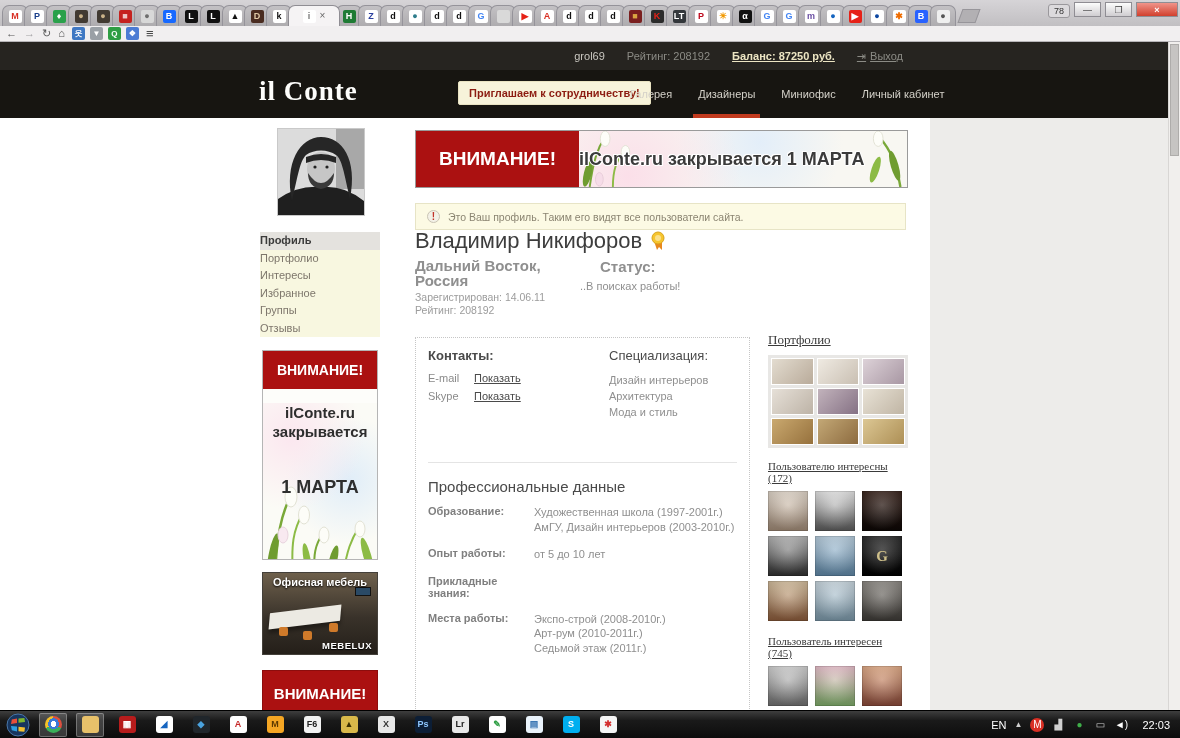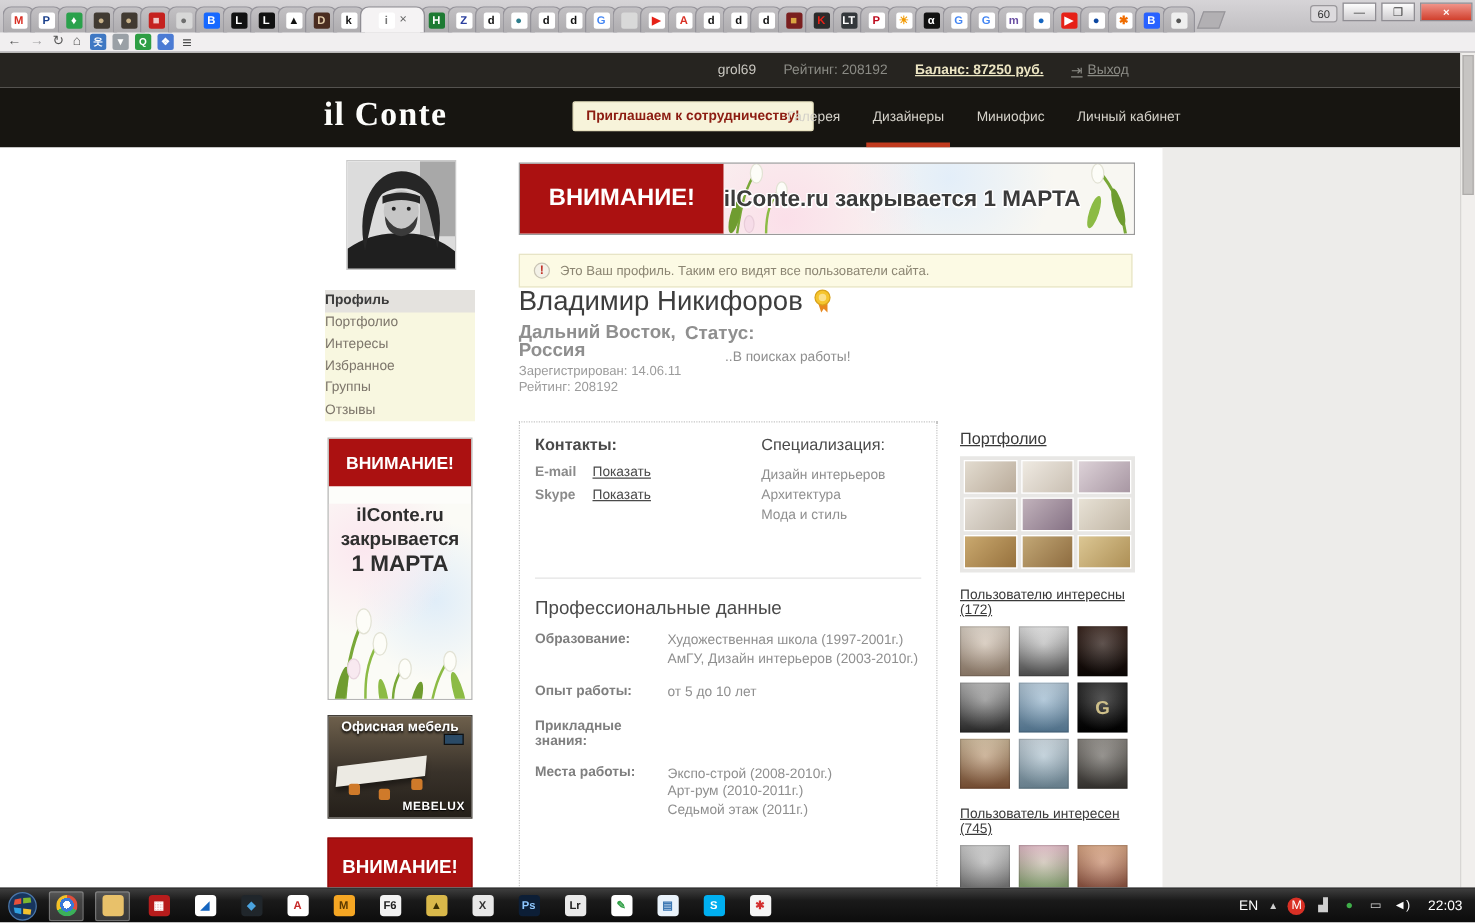--- a/index.html
+++ b/index.html
@@ -49,21 +49,21 @@
 
   
   .avatar-box{position:absolute;left:277px;top:10px;width:88px;height:88px;border:1px solid #c9c9c9;}
   .side-menu{position:absolute;left:260px;top:114px;width:120px;background:#f8f7e0;}
   .sm-item{height:17.5px;line-height:17.5px;font-size:11px;color:#7d766b;cursor:pointer;}
   .sm-item.active{background:#e4e2de;color:#3b3b3b;font-weight:bold;}
   .banner-v{position:absolute;left:262px;top:232px;width:116px;height:210px;border:1px solid #b5b5b5;background:#fdfdfa;overflow:hidden;}
   .bv-head{height:38px;background:#ab1111;color:#fff;font-weight:bold;font-size:14px;display:flex;align-items:center;justify-content:center;}
   .bv-body{position:relative;height:172px;background:radial-gradient(circle at 25% 20%,#fbe7ef,transparent 45%),radial-gradient(circle at 75% 45%,#e0edf8,transparent 50%),#fbfbf6;}
   .bv-t1{text-align:center;font-size:15px;font-weight:bold;color:#2e2e2e;margin-top:14px;line-height:19px;}
-  .bv-t2{text-align:center;font-size:18px;font-weight:bold;color:#2e2e2e;position:relative;z-index:2;}
+  .bv-t2{text-align:center;font-size:18px;font-weight:bold;color:#2e2e2e;margin-top:36px;position:relative;z-index:2;}
   .bv-flowers{position:absolute;left:0;bottom:0;width:100%;height:100px;}
   .ad{position:absolute;left:262px;top:454px;width:116px;height:83px;background:linear-gradient(180deg,#6e604c,#39322a 55%,#241f19);overflow:hidden;border:1px solid #44403a;}
   .ad-title{text-align:center;color:#fff;font-size:11px;font-weight:bold;margin-top:3px;text-shadow:0 1px 2px #000;position:relative;z-index:2;}
   .ad-desk{position:absolute;left:6px;top:36px;width:72px;height:16px;background:#eceae3;transform:rotate(-7deg) skewX(-12deg);box-shadow:0 4px 4px rgba(0,0,0,.4);}
   .ad-chair{position:absolute;width:9px;height:9px;background:#cf7a2a;border-radius:2px;}
   .ad-screen{position:absolute;right:6px;top:14px;width:16px;height:9px;background:#2a4a66;border:1px solid #111;}
   .ad-brand{position:absolute;right:5px;bottom:3px;color:#fff;font-size:9.5px;font-weight:bold;letter-spacing:.5px;text-shadow:0 1px 1px #000;}
   .banner-v2{position:absolute;left:262px;top:552px;width:116px;height:120px;background:#ab1111;border:1px solid #8d0d0d;}
   .bv2-text{color:#fff;font-weight:bold;font-size:15px;text-align:center;margin-top:14px;}
 
@@ -71,42 +71,42 @@
   .banner-h{position:absolute;left:415px;top:12px;width:493px;height:58px;border:1px solid #9a9a9a;display:flex;overflow:hidden;}
   .bh-red{width:163px;background:#ab1111;color:#fff;font-size:19px;font-weight:bold;display:flex;align-items:center;justify-content:center;flex:none;}
   .bh-msg{flex:1;position:relative;background:radial-gradient(circle at 15% 80%,#fbdfe9,transparent 40%),radial-gradient(circle at 55% 20%,#e3eef9,transparent 45%),#f8f7f2;display:flex;align-items:center;justify-content:flex-start;}
   .bh-msg-text{font-size:18px;font-weight:bold;color:#3b3b3b;position:relative;z-index:2;text-shadow:1px 0 #fff,-1px 0 #fff,0 1px #fff,0 -1px #fff,1px 1px #fff,-1px -1px #fff;}
   .bh-fl{position:absolute;top:0;height:100%;}
   .notice{position:absolute;left:415px;top:85px;width:491px;height:27px;background:#fcfae4;border:1px solid #e7e4c6;display:flex;align-items:center;gap:8px;padding-left:11px;}
   .notice-ico{width:13px;height:13px;border-radius:50%;background:#f3f1e7;border:1px solid #c9c4b4;color:#c2342a;font-weight:bold;font-size:10px;display:flex;align-items:center;justify-content:center;flex:none;}
   .notice-text{font-size:10.5px;color:#8b8572;}
   .pname{position:absolute;left:415px;top:110px;font-size:22px;color:#3d3d3d;display:flex;align-items:center;gap:9px;}
   .ploc{position:absolute;left:415px;top:140px;font-size:15px;font-weight:bold;color:#8f8f8f;line-height:15px;}
-  .pstatus{position:absolute;left:548px;top:140px;font-size:15px;font-weight:bold;color:#8f8f8f;}
+  .pstatus{position:absolute;left:600px;top:140px;font-size:15px;font-weight:bold;color:#8f8f8f;}
   .pstatus-val{position:absolute;left:580px;top:162px;font-size:11px;color:#8f8f8f;}
   .preg{position:absolute;left:415px;top:173px;font-size:10.5px;color:#9c9c9c;}
   .prat{position:absolute;left:415px;top:186px;font-size:10.5px;color:#9c9c9c;}
 
   .infobox{position:absolute;left:415px;top:219px;width:335px;height:600px;border:1px dotted #c6c6c6;padding:10px 12px;}
   .contacts-wrap{display:flex;}
   .c-left{width:181px;}
   .c-title{font-size:13px;font-weight:bold;color:#4a4a4a;margin-bottom:9px;}
   .s-title{font-size:13px;color:#4a4a4a;margin-bottom:9px;}
   .c-row{display:flex;margin-bottom:6px;font-size:11px;}
-  .c-label{width:46px;font-weight:bold;color:#8a8a8a;}
+  .c-label{width:46px;font-weight:normal;color:#8a8a8a;}
   .c-link{color:#4a4a4a;text-decoration:underline;cursor:pointer;}
   .s-item{font-size:11px;color:#8f8f8f;line-height:16px;}
   .hr1{border-top:1px solid #e4e4e4;margin-top:42px;}
   .p-title{font-size:15px;color:#4a4a4a;margin:15px 0 10px;}
   .p-row{display:flex;margin-bottom:13px;}
   .p-label{width:106px;flex:none;font-size:11px;font-weight:bold;color:#7f7f7f;}
   .p-vals{font-size:11px;color:#8f8f8f;line-height:14.5px;}
 
   
-  .rcol{position:absolute;left:768px;top:224px;width:140px;}
+  .rcol{position:absolute;left:768px;top:212px;width:140px;font-family:Liberation Serif, serif;}
   .r-title{font-size:13px;color:#3a3a3a;text-decoration:underline;cursor:pointer;display:inline-block;margin-bottom:7px;}
   .r-title.small{font-size:11px;}
   .thumbs{background:#e8e7e5;padding:3px;display:grid;grid-template-columns:repeat(3,1fr);gap:3px;}
   .thumb{height:27px;border:1px solid #fff;}
   .avgrid{display:grid;grid-template-columns:repeat(3,40px);column-gap:7px;row-gap:5px;margin-bottom:14px;}
   .avtile{width:40px;height:40px;box-shadow:inset 0 0 0 1px rgba(0,0,0,.12);display:flex;align-items:center;justify-content:center;font-weight:bold;font-size:15px;}
 
   
   .scrollbar{position:absolute;right:0;top:0;bottom:0;width:12px;background:#f1efed;border-left:1px solid #d8d6d4;z-index:9;}
   .sb-thumb{position:absolute;left:1px;right:1px;top:2px;height:112px;background:#c6c4c2;border:1px solid #aeacaa;}
@@ -256,21 +256,21 @@
         </div>
         <div class="tab">
           <span class="fav" style="background: rgb(41, 98, 255); color: rgb(255, 255, 255);">В</span>
         </div>
         <div class="tab">
           <span class="fav" style="background: rgb(239, 239, 239); color: rgb(85, 85, 85);">●</span>
         </div>
       </div>
     <div class="newtab"></div>
     <div class="win-right">
-      <span class="tab-badge">60</span>
+      <span class="tab-badge">78</span>
       <span class="wc">—</span>
       <span class="wc">❐</span>
       <span class="wc close">×</span>
     </div>
   </div>
   <div class="toolbar">
     <span class="nav-glyph">←</span>
     <span class="nav-glyph dim">→</span>
     <span class="nav-glyph">↻</span>
     <span class="nav-glyph">⌂</span>

